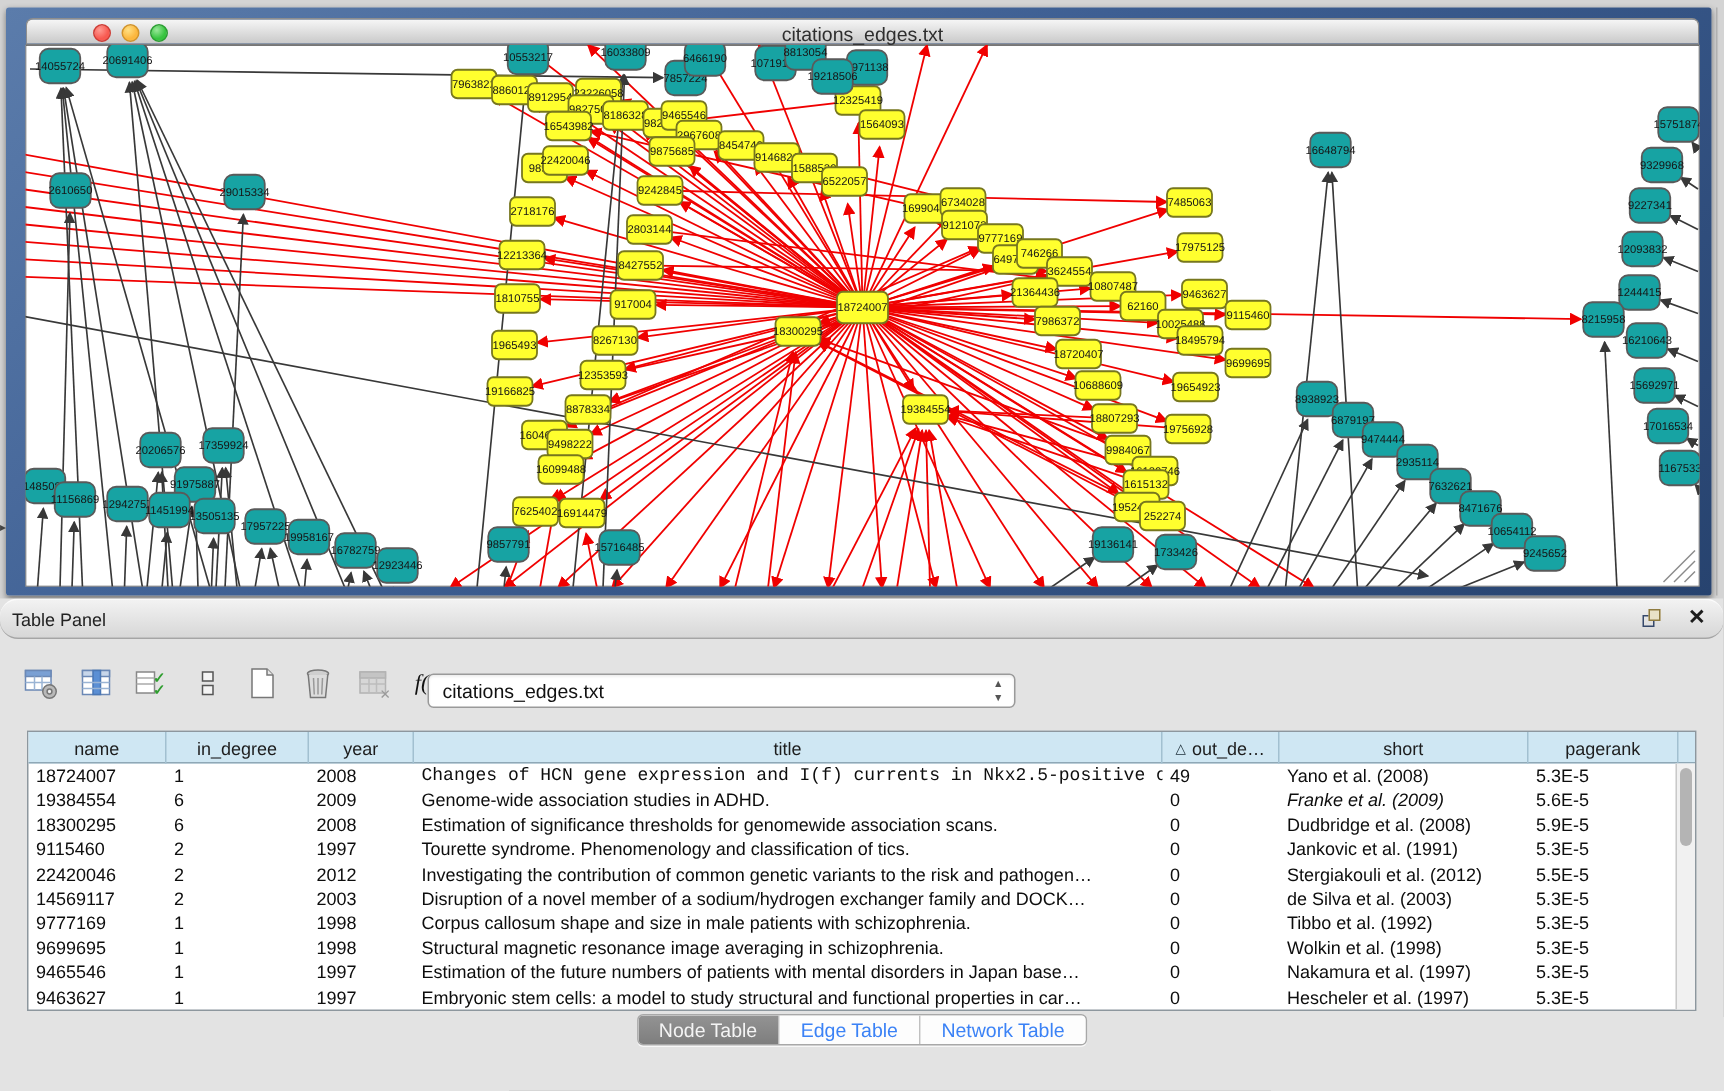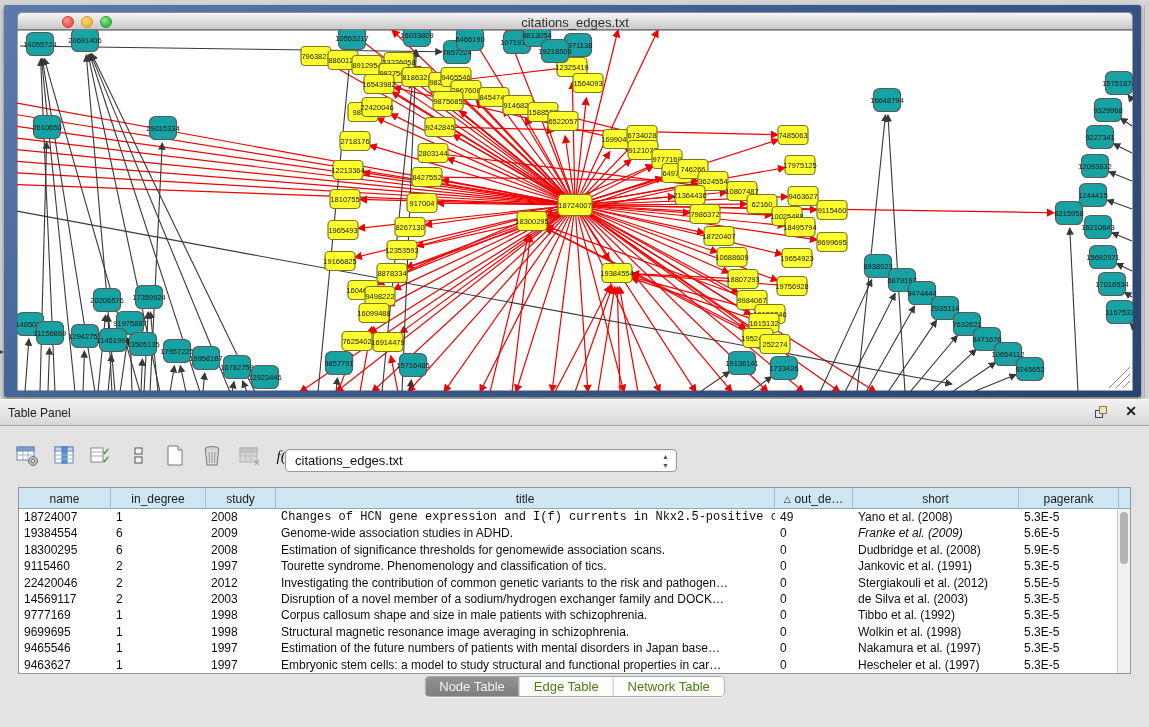--- a/index.html
+++ b/index.html
@@ -22,21 +22,21 @@
   .win-title{position:absolute;left:0;top:2px;width:100%;text-align:center;
       font-size:13px;color:#2e2e2e;}
   #graph-svg{position:absolute;left:13px;top:25px;background:#fff;display:block;}
   .collapse-arrow{position:absolute;left:0px;top:348px;font-size:8px;color:#444;
       line-height:8px;}
   .gutter-line{position:absolute;left:1144px;top:5px;width:1px;height:392px;background:#b0b0b0;}
   
   .table-panel{position:absolute;left:0;top:399px;width:1149px;height:328px;background:#e3e3e3;}
   .tp-header{position:absolute;left:0;top:0;width:100%;height:27px;
       background:linear-gradient(#f2f2f2,#d7d7d7);
-      border-top:1px solid #fbfbfb;border-bottom:1px solid #a5a5a5;}
+      border-top:1px solid #fbfbfb;border-bottom:1px solid #a5a5a5;border-radius:12px;}
   .tp-title{position:absolute;left:8px;top:6px;font-size:12px;color:#222;}
   .tp-float{position:absolute;right:40px;top:6px;width:14px;height:14px;cursor:default;}
   .tp-float .sq1{position:absolute;left:0;top:4px;width:8px;height:8px;border:1px solid #35486b;background:transparent;}
   .tp-float .sq2{position:absolute;left:4px;top:0px;width:8px;height:8px;border:1px solid #8f7b3f;background:#e9e2c8;}
   .tp-close{position:absolute;right:12px;top:3px;font-size:14px;font-weight:bold;color:#1c1c1c;}
   
   .tp-toolbar{position:absolute;left:14px;top:40px;height:34px;display:flex;align-items:center;gap:9px;}
   .tbtn{width:28px;height:30px;display:flex;align-items:center;justify-content:center;}
   .fx{font-family:"Liberation Serif",serif;font-style:italic;font-size:15px;color:#111;}
   .tp-select{position:absolute;left:285px;top:50px;width:392px;height:23px;background:#fff;
@@ -52,21 +52,21 @@
   .th .sort{font-size:9px;margin-right:4px;color:#20323c;}
   .tbl-body{position:relative;}
   .tr{display:flex;height:16.4px;line-height:16.4px;}
   .td{font-size:12px;color:#0d0d0d;padding-left:5px;overflow:hidden;white-space:nowrap;height:16.4px;}
   .vscroll{position:absolute;right:0;top:21px;width:13px;height:164px;background:#f1f1f1;border-left:1px solid #c9c9c9;}
   .vthumb{position:absolute;left:2px;top:3px;width:8px;height:52px;background:#b4b4b4;border-radius:4px;}
   
   .tabs{position:absolute;left:50%;transform:translateX(-50%);top:277px;height:21px;display:flex;
       border:1px solid #a8a8a8;border-radius:4px;overflow:hidden;background:#fdfdfd;
       box-shadow:0 1px 0 rgba(255,255,255,.7);}
-  .tab{padding:0 14px;font-size:13px;color:#4d7c0f;display:flex;align-items:center;background:#fdfdfd;
+  .tab{padding:0 14px;font-size:13px;color:#3b82f6;display:flex;align-items:center;background:#fdfdfd;
       border-right:1px solid #b9b9b9;}
   .tab:last-child{border-right:none;}
   .tab.active{background:linear-gradient(#939393,#7e7e7e);color:#f4f4f4;}
   
   .status{position:absolute;left:0;top:304px;width:100%;height:24px;background:#dcdcdc;
       border-top:1px solid #c2c2c2;}
   .mem{position:absolute;right:32px;top:5px;font-size:12px;color:#222;}
   .memdot{position:absolute;right:12px;top:4px;width:14px;height:14px;border-radius:50%;
       background:radial-gradient(circle at 35% 30%,#8fe08f,#41bf41 65%);border:1px solid #2f9a2f;}
 </style>
@@ -822,21 +822,21 @@
 
     <div class="tbl">
       <div class="tbl-head" id="tbl-head">
           <div class="th" style="width: 92px;">
             <span>name</span>
           </div>
           <div class="th" style="width: 95px;">
             <span>in_degree</span>
           </div>
           <div class="th" style="width: 70px;">
-            <span>study</span>
+            <span>year</span>
           </div>
           <div class="th" style="width: 499px;">
             <span>title</span>
           </div>
           <div class="th" style="width: 78px;">
             <span class="sort">△</span>
             <span>out_de…</span>
           </div>
           <div class="th" style="width: 166px;">
             <span>short</span>

